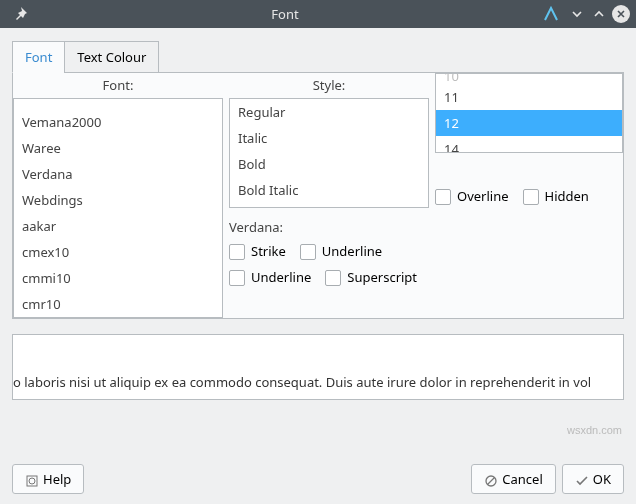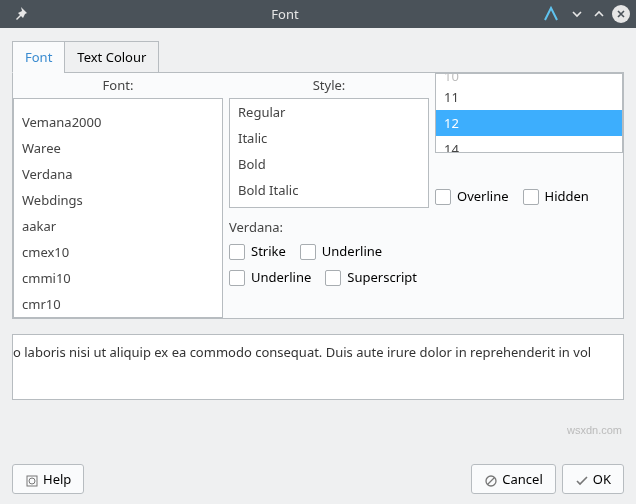--- a/index.html
+++ b/index.html
@@ -40,21 +40,21 @@
 .listbox .item.selected { background: #3daefd; color: #fff; }
 .listbox .item.cut { color: #888; opacity: 0.55; padding-top:0; padding-bottom:1px; height:10px; line-height:4px; overflow:hidden; }
 
 .effects { margin-top: 10px; }
 .effects-label { margin-bottom: 6px; color: #444; }
 .effects-row { display: flex; gap: 14px; margin-bottom: 8px; }
 .chk { display: flex; align-items: flex-end; gap: 6px; cursor: pointer; }
 .chk .box { width: 16px; height: 16px; border: 1px solid #a8adb1; border-radius: 2px; background: #fff; }
 
 
-.preview { margin-top: 15px; height: 66px; background: #ffffff; border: 1px solid #b7bcc0; padding: 8px 6px; font-family: Georgia, "Times New Roman", serif; font-size: 13px; color: #333; white-space: nowrap; overflow: hidden; display:flex; align-items:flex-start;}
+.preview { margin-top: 15px; height: 66px; background: #ffffff; border: 1px solid #b7bcc0; padding: 8px 6px; font-family: Georgia, "Times New Roman", serif; font-size: 13px; color: #333; white-space: nowrap; overflow: hidden; display:flex; align-items:flex-end;}
 .preview span { position:relative; left:-6px; }
 
 
 .btnrow { display: flex; padding: 10px 12px 10px 12px; gap: 6px; }
 .btn { display: flex; align-items: flex-end; gap: 4px; padding: 5px 12px; border: 1px solid #b7bcc0; border-radius: 3px; background: #fafbfc; cursor: pointer; }
 .btn .icon { width: 14px; height: 14px; display:inline-block; }
 .spacer { flex: 1; }
 
 .watermark { position: absolute; bottom: 68px; right: 14px; font-size: 11px; color: #bbb; font-family: sans-serif; }
 </style>

